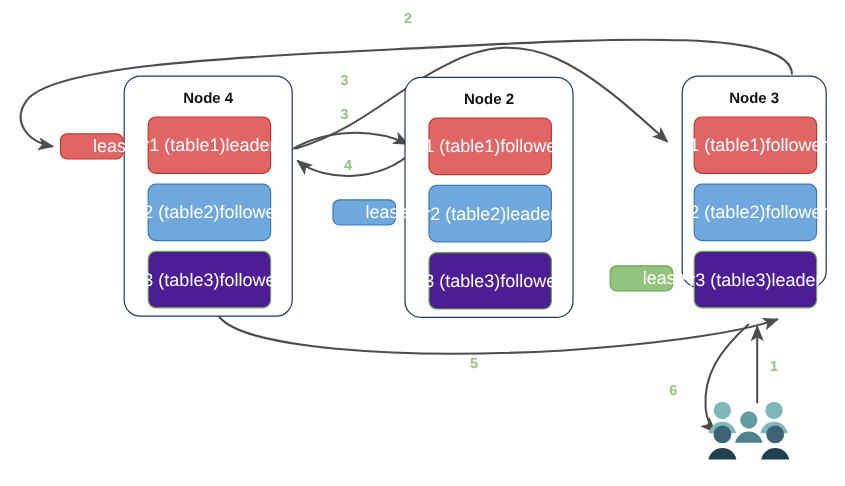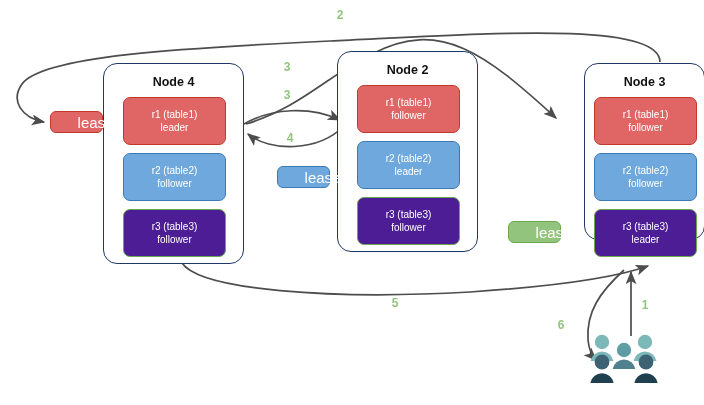--- a/index.html
+++ b/index.html
@@ -6,22 +6,22 @@
   body{width:704px;height:405px;position:relative;overflow:hidden;
        font-family:"Liberation Sans","DejaVu Sans",sans-serif;}
   #stage{position:absolute;inset:0;width:704px;height:405px;}
   svg#wires{position:absolute;left:0;top:0;width:704px;height:405px;overflow:visible;}
 
   .node-box{position:absolute;box-sizing:border-box;border:1.6px solid #1f3864;
             border-radius:14px;background:#ffffff;}
   .node-title{position:absolute;left:0;right:0;text-align:center;
               font-size:12.5px;font-weight:bold;color:#111111;}
   .replica{position:absolute;box-sizing:border-box;border-radius:7px;
-           display:flex;flex-direction:column;align-items:center;justify-content:center;
-           color:#ffffff;font-size:10px;line-height:13px;text-align:center;}
+           display:flex;flex-direction:row;align-items:center;justify-content:center;
+           color:#ffffff;font-size:15px;line-height:13px;text-align:center;}
   .replica .ln{display:block;white-space:nowrap;}
   .r-red{background:#e06666;border:1.4px solid #c0392b;}
   .r-blue{background:#6fa8dc;border:1.4px solid #3d7ab5;text-align:center;}
   .r-green{background:#4c1d95;border:1.4px solid #6aa84f;}
 
   .lease{position:absolute;box-sizing:border-box;border-radius:6px;
          display:flex;align-items:center;justify-content:center;
          color:#ffffff;font-size:15px;padding-left:38px;}
   .l-red{background:#e06666;border:1.4px solid #c0392b;}
   .l-blue{background:#6fa8dc;border:1.4px solid #3d7ab5;}
@@ -77,37 +77,37 @@
     <div class="replica r-blue" style="left:19px;top:89px;width:103px;height:48px;">
       <span class="ln">r2 (table2)</span>
       <span class="ln">follower</span>
     </div>
     <div class="replica r-green" style="left:19px;top:145px;width:103px;height:48px;">
       <span class="ln">r3 (table3)</span>
       <span class="ln">follower</span>
     </div>
   </div>
 
-  <div class="node-box" style="left:337px;top:51px;width:141px;height:201px;">
+  <div class="node-box" style="left:337px;top:64px;width:141px;height:201px;">
     <div class="node-title" style="top:11px;">Node 2</div>
     <div class="replica r-red" style="left:19px;top:33px;width:103px;height:48px;">
       <span class="ln">r1 (table1)</span>
       <span class="ln">follower</span>
     </div>
     <div class="replica r-blue" style="left:19px;top:89px;width:103px;height:48px;">
       <span class="ln">r2 (table2)</span>
       <span class="ln">leader</span>
     </div>
     <div class="replica r-green" style="left:19px;top:145px;width:103px;height:48px;">
       <span class="ln">r3 (table3)</span>
       <span class="ln">follower</span>
     </div>
   </div>
 
-  <div class="node-box" style="left:584px;top:63px;width:121px;height:177px;">
+  <div class="node-box" style="left:568px;top:63px;width:121px;height:177px;">
     <div class="node-title" style="top:11px;">Node 3</div>
     <div class="replica r-red" style="left:9px;top:33px;width:103px;height:48px;">
       <span class="ln">r1 (table1)</span>
       <span class="ln">follower</span>
     </div>
     <div class="replica r-blue" style="left:9px;top:89px;width:103px;height:48px;">
       <span class="ln">r2 (table2)</span>
       <span class="ln">follower</span>
     </div>
     <div class="replica r-green" style="left:9px;top:145px;width:103px;height:48px;">

